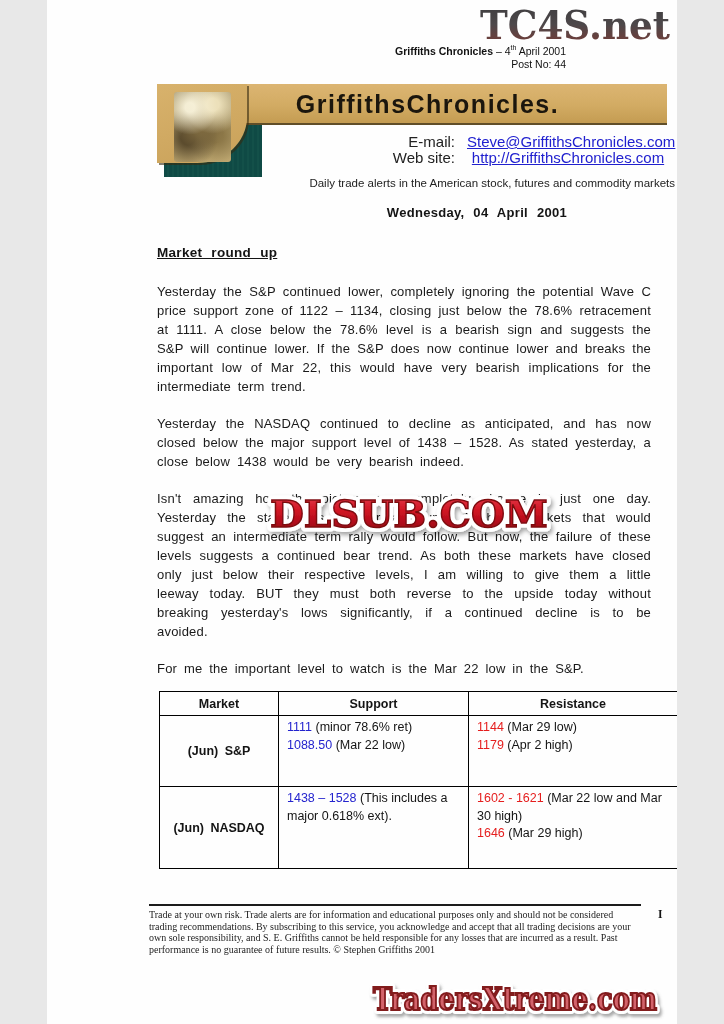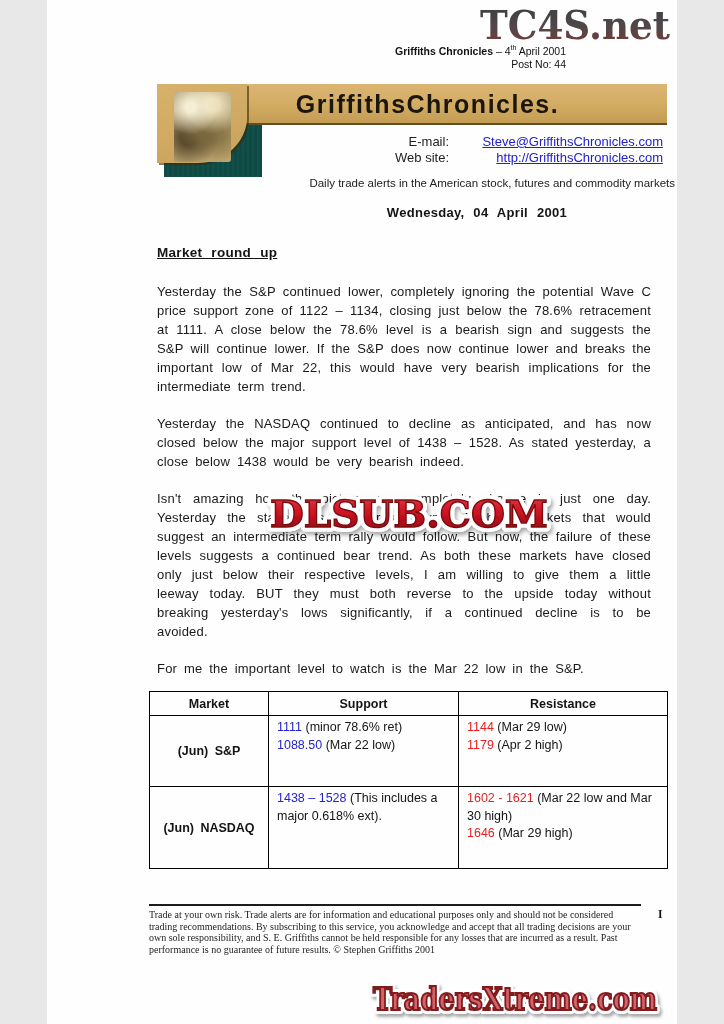--- a/index.html
+++ b/index.html
@@ -29,43 +29,43 @@
   .traders-photo{position:absolute;left:17px;top:8px;width:57px;height:70px;border-radius:3px;
       background:
         radial-gradient(circle at 28% 22%,rgba(248,242,218,.95) 0 7%,rgba(248,242,218,0) 40%),
         radial-gradient(circle at 68% 18%,#ece0ba 0 9%,rgba(236,224,186,0) 42%),
         radial-gradient(circle at 48% 48%,#7d693f 0 14%,rgba(125,105,63,0) 52%),
         radial-gradient(circle at 24% 66%,#5c4c2e 0 11%,rgba(92,76,46,0) 48%),
         radial-gradient(circle at 74% 62%,#8d7848 0 12%,rgba(141,120,72,0) 50%),
         linear-gradient(180deg,#a4956c,#c3ac74);}
   .band-title{position:absolute;left:98px;top:6px;width:345px;text-align:center;
               font-size:25px;font-weight:bold;letter-spacing:1.5px;color:#1b160d;}
-  .contact{position:absolute;right:16px;top:50px;font-size:13px;line-height:16px;}
+  .contact{position:absolute;right:10px;top:50px;font-size:15px;line-height:16px;}
   .contact-row{display:flex;justify-content:flex-end;}
   .contact-label{width:72px;text-align:right;margin-right:12px;color:#222;}
-  .contact-value{width:202px;text-align:right;}
+  .contact-value{width:202px;text-align:center;}
   .contact a{color:#2020cf;text-decoration:underline;cursor:pointer;}
   .tagline{position:absolute;right:4px;top:93px;font-size:11.5px;color:#222;}
 
   
   .date-line{position:absolute;right:110px;top:205px;font-size:13px;font-weight:bold;
              word-spacing:5px;letter-spacing:.3px;}
   .section-heading{position:absolute;left:110px;top:245px;font-size:13.5px;font-weight:bold;
                    text-decoration:underline;word-spacing:5px;letter-spacing:.3px;}
 
   
   .main-text{position:absolute;left:110px;top:282px;width:506px;}
   .main-text p{margin:0 12px 18px 0;font-size:13px;line-height:19px;text-align:justify;
                letter-spacing:.2px;word-spacing:3px;color:#1a1a1a;}
 
   
   .dlsub{position:absolute;left:212px;top:486px;}
 
   
-  table.levels{position:absolute;left:102px;top:691px;width:518px;border-collapse:collapse;
+  table.levels{position:absolute;left:112px;top:691px;width:518px;border-collapse:collapse;
                table-layout:fixed;font-size:12.5px;color:#141414;padding-left:8px;}
   table.levels th,table.levels td{border:1px solid #000;}
   table.levels th{height:21px;font-weight:bold;text-align:center;font-size:12.5px;}
   td.market-cell{text-align:center;font-weight:bold;vertical-align:middle;word-spacing:3px;}
   td.level-cell{vertical-align:top;padding:3px 8px;line-height:17.5px;}
   tr.row-sp td{height:64px;}
   tr.row-nq td{height:75px;}
   .blue{color:#2424ce;}
   .red{color:#e51e1e;}
 

